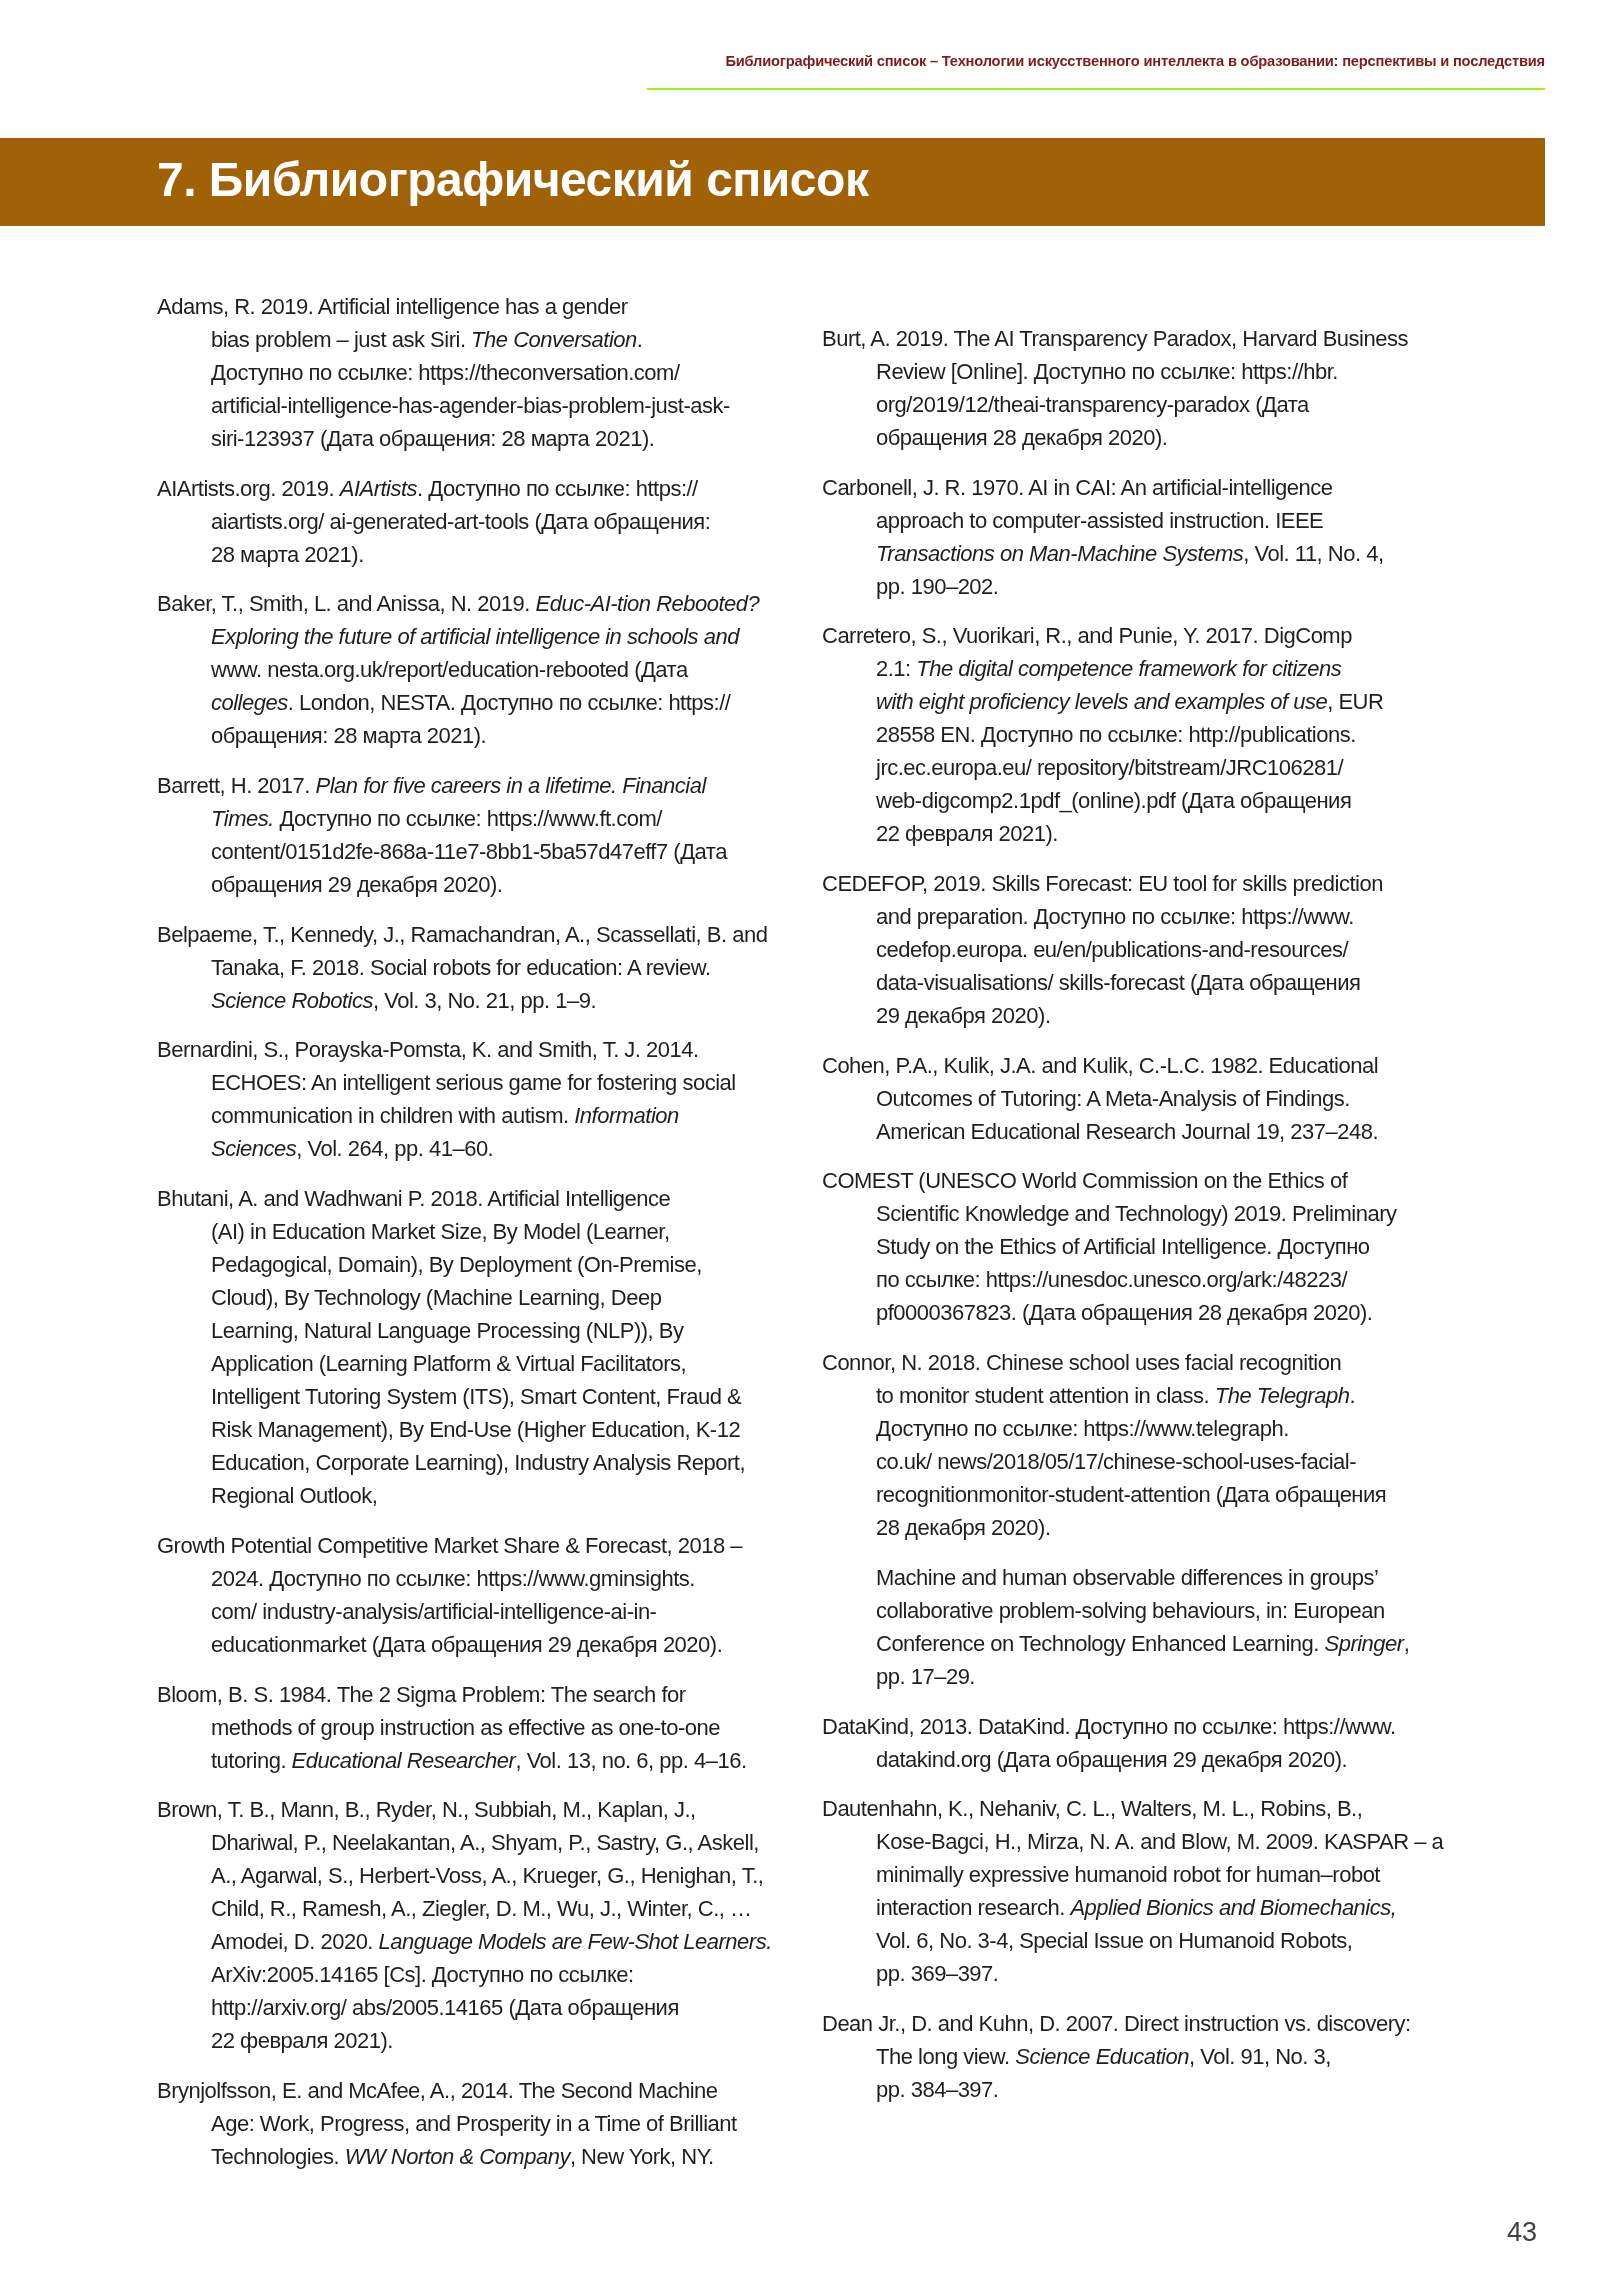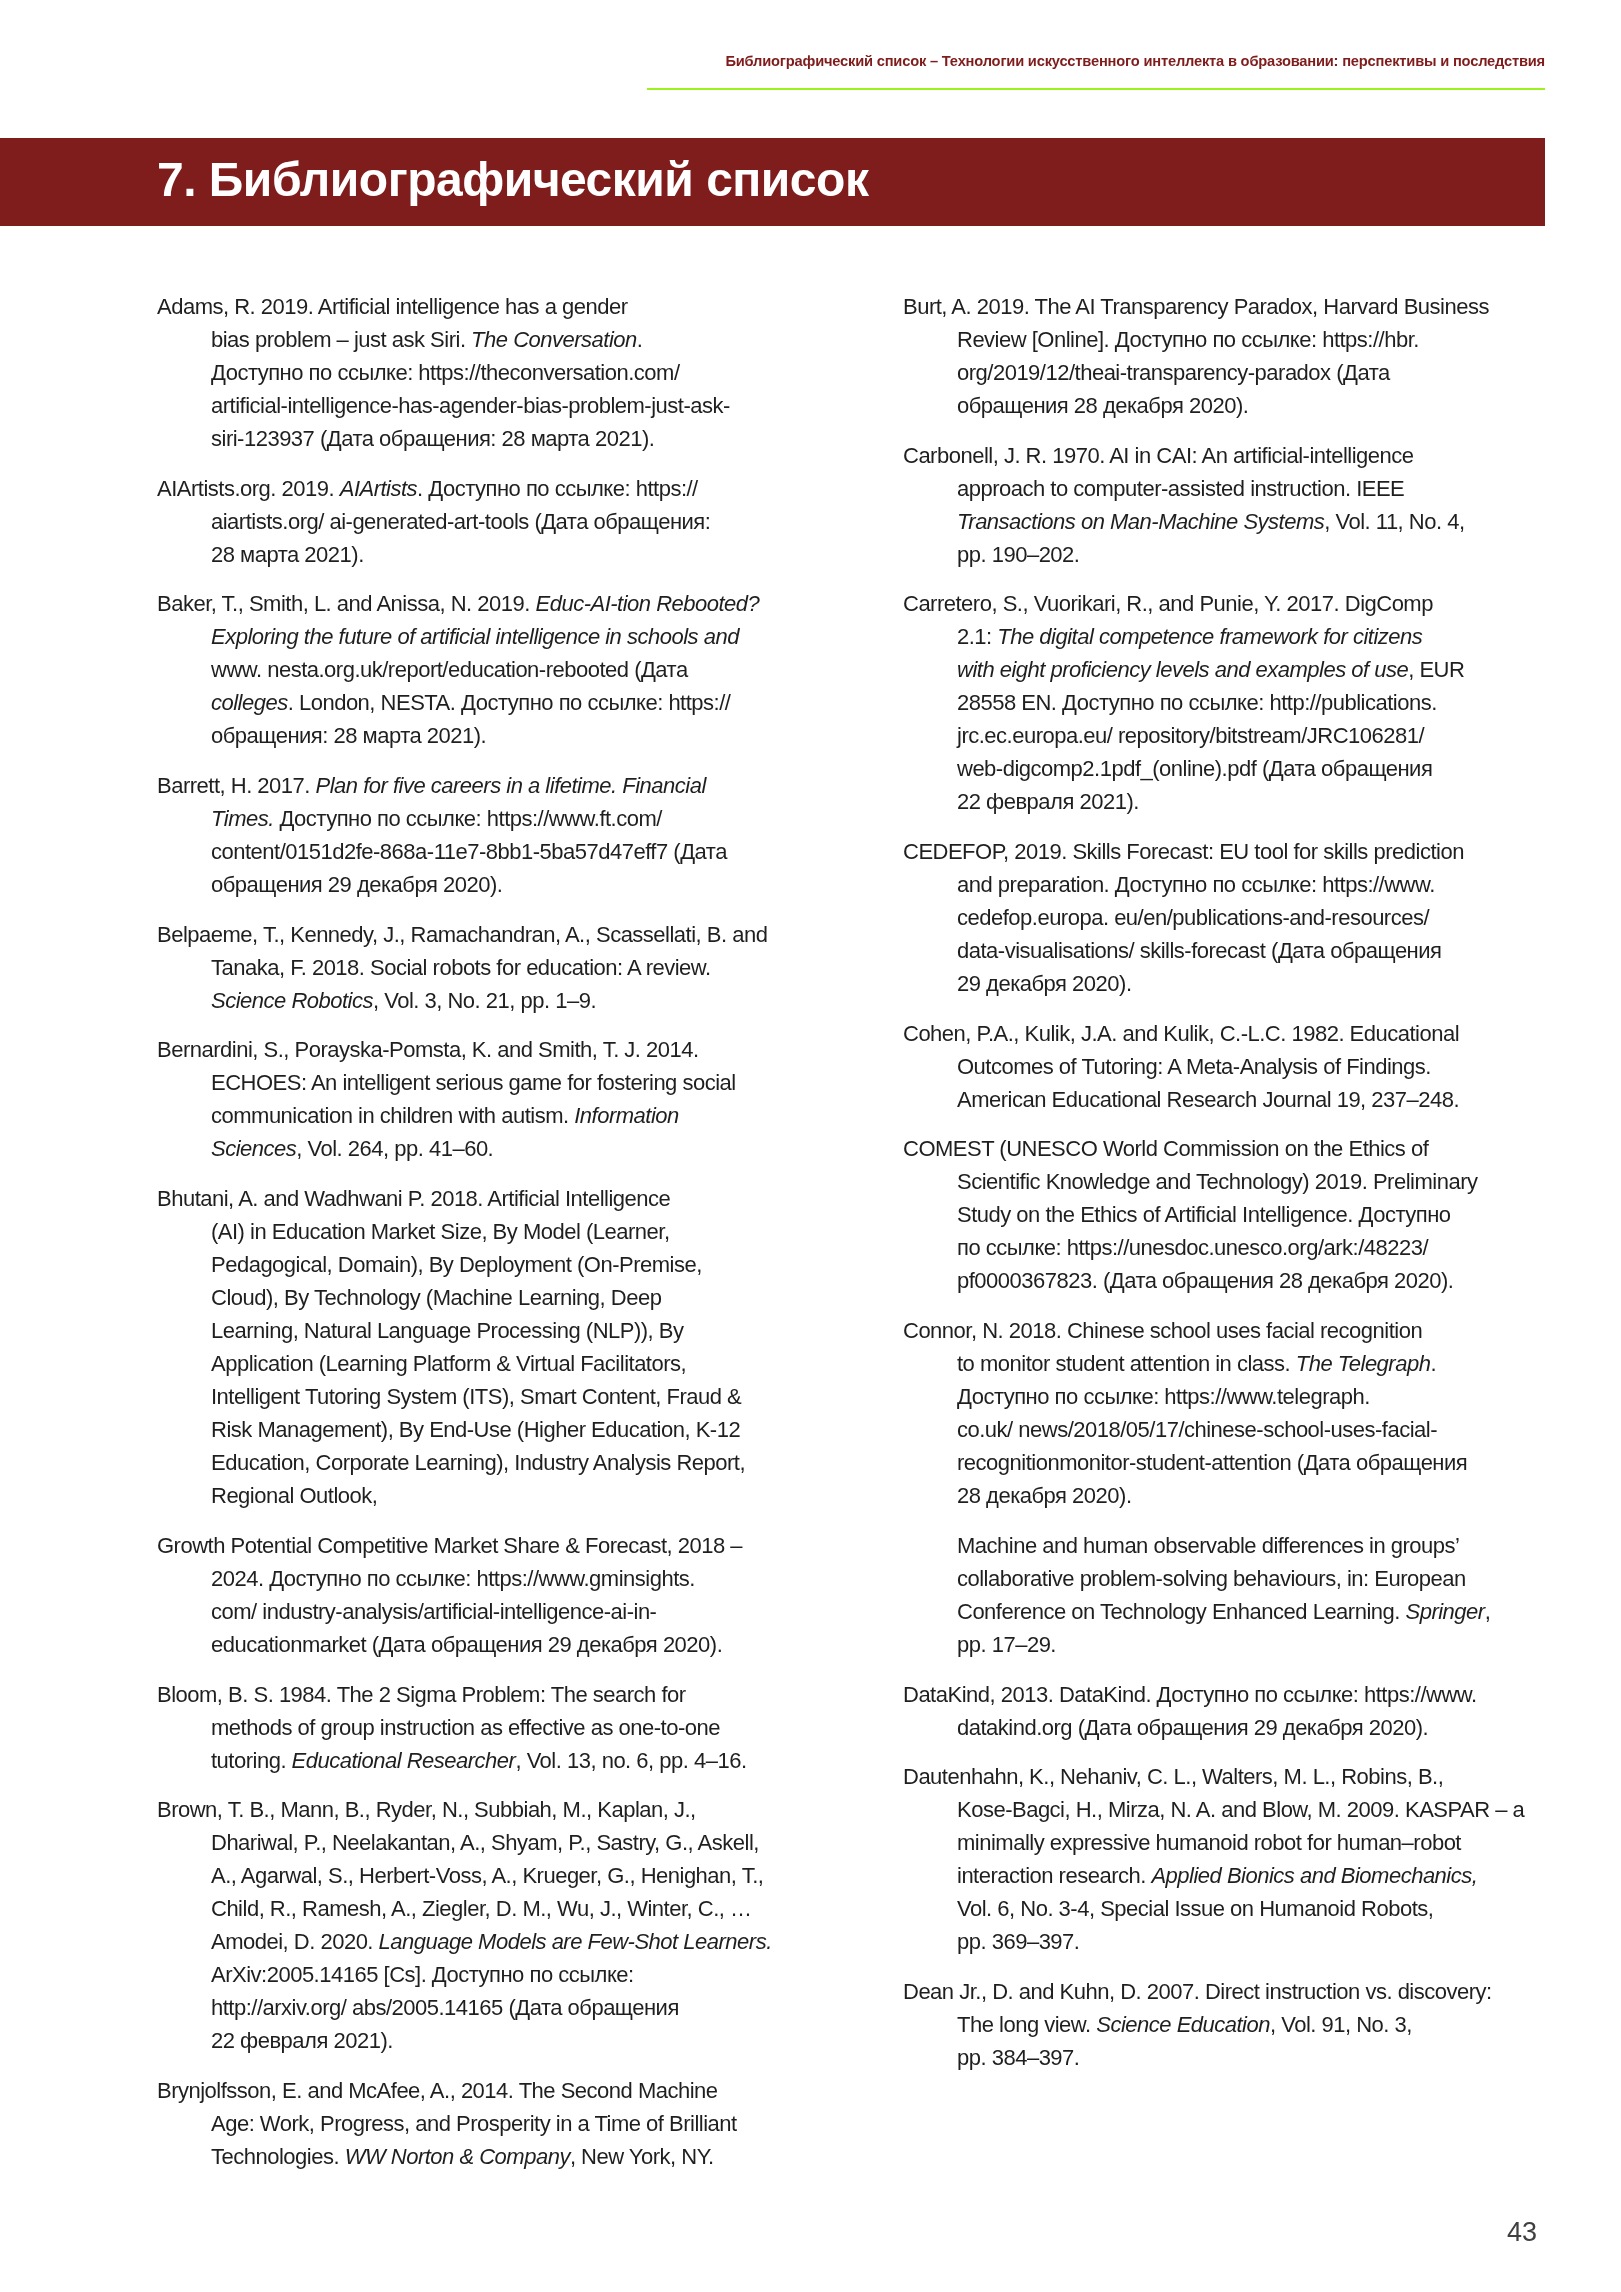--- a/index.html
+++ b/index.html
@@ -1,26 +1,26 @@
 <!DOCTYPE html>
 <html><head>
   <meta charset="utf-8">
   <style>
     html, body { margin: 0; padding: 0; background: #ffffff; }
     body { width: 1621px; height: 2293px; position: relative; overflow: hidden;
            font-family: "Liberation Sans", "DejaVu Sans", sans-serif; color: #1f1f1f; }
     .running-head { position: absolute; right: 76px; top: 53px; font-size: 14.7px; font-weight: bold;
                     color: #7f1d1d; letter-spacing: -0.2px; white-space: nowrap; }
     .head-rule { position: absolute; left: 647px; right: 76px; top: 88px; height: 2px; background: #9cf21f; }
-    .banner { position: absolute; left: 0; right: 76px; top: 138px; height: 88px; background: #7f1d1d; }
+    .banner { position: absolute; left: 0; right: 76px; top: 138px; height: 88px; background: #a16207; }
     .banner-title { position: absolute; left: 157px; top: 13.7px; font-size: 48px; font-weight: bold;
                     color: #ffffff; letter-spacing: -0.5px; white-space: nowrap; }
     .col { position: absolute; top: 290px; }
     .col-left { left: 157px; width: 686px; }
-    .col-right { left: 903px; width: 686px; }
+    .col-right { left: 822px; width: 686px; margin-top: 32px; }
     .entry { margin-bottom: 16.7px; }
     .line { font-size: 22px; line-height: 33px; white-space: nowrap; letter-spacing: -0.5px; }
     .line.indent { padding-left: 54px; }
     .line i { font-style: italic; }
     .page-number { position: absolute; left: 1507px; top: 2217px; font-size: 27px; color: #404040; }
   </style>
 </head>
 <body>
 
 <div class="running-head">Библиографический список – Технологии искусственного интеллекта в образовании: перспективы и последствия</div>

